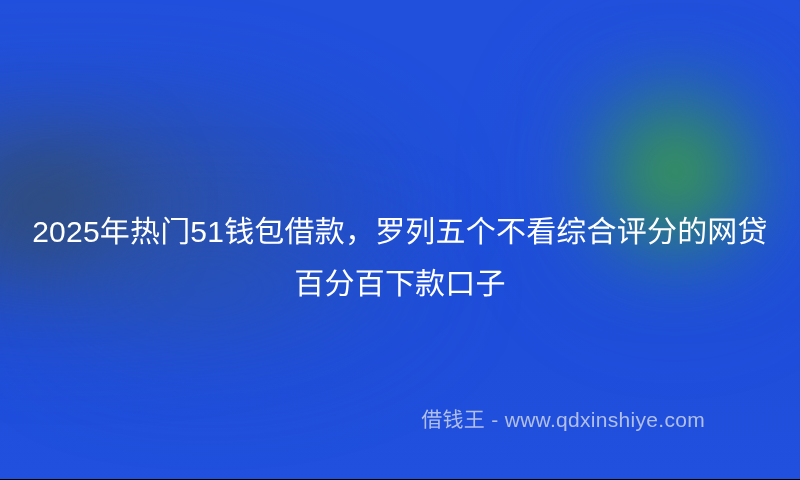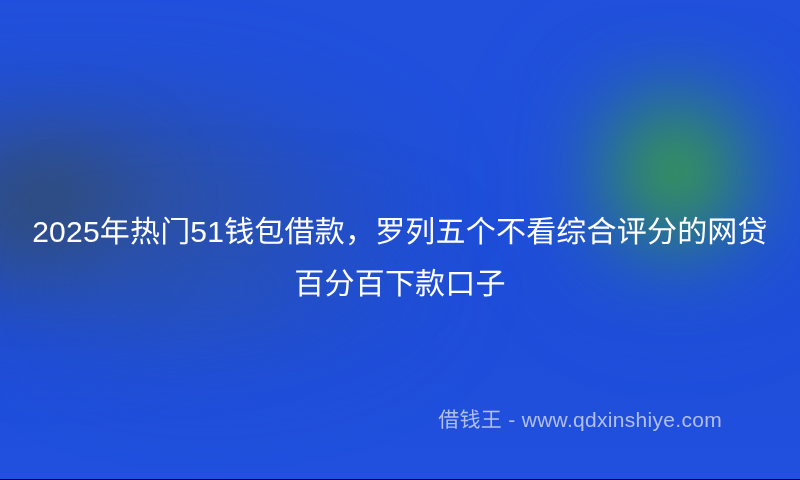--- a/index.html
+++ b/index.html
@@ -127,21 +127,21 @@
     line-height: 52px;
     letter-spacing: 0.2px;
     font-weight: 400;
     white-space: pre-line;
     padding: 0 28px;
     box-sizing: border-box;
   }
 
   #watermark {
     position: absolute;
-    right: 78px;
+    right: 95px;
     top: 407px;
     color: #b9c5ea;
     font-size: 21px;
     line-height: 26px;
     font-weight: 400;
     letter-spacing: 0.3px;
     white-space: nowrap;
     opacity: 0.95;
   }
 </style>

